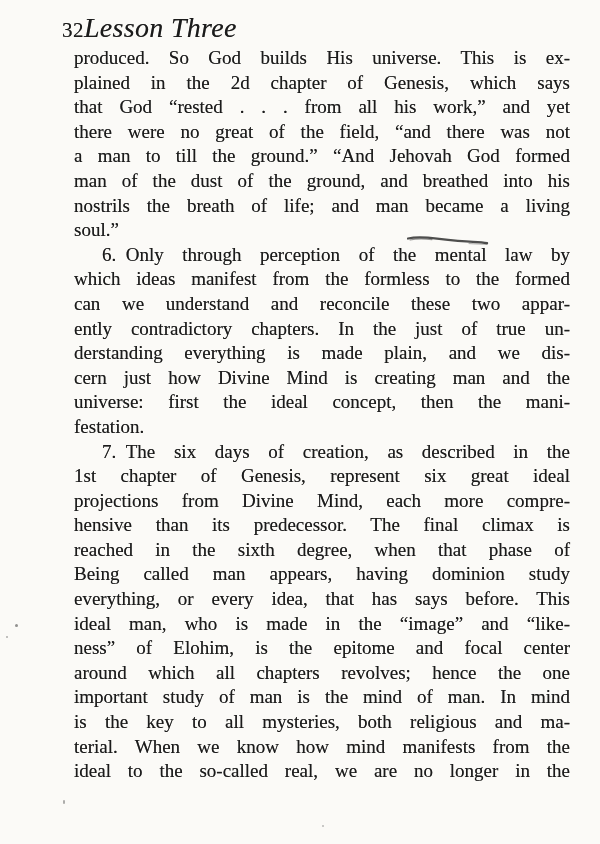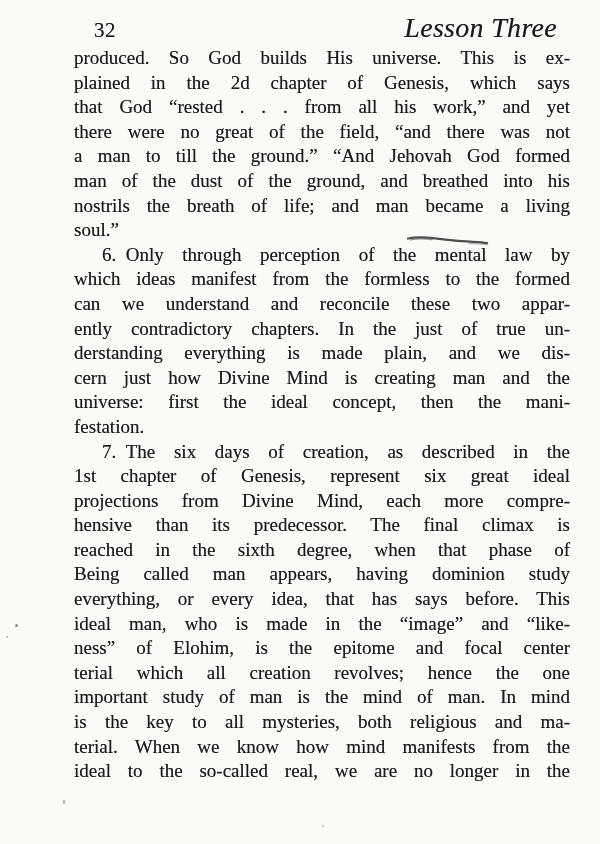--- a/index.html
+++ b/index.html
@@ -16,23 +16,22 @@
     background: #fbfaf7;
     overflow: hidden;
     color: #1b1b1b;
   }
   .running-head {
     position: absolute;
     left: 62px;
     right: 43px;
     top: 12px;
     display: flex;
-    justify-content: space-between;
+    justify-content: flex-start;
     align-items: baseline;
-    margin-left: 32px;
   }
   .pgnum {
     font-size: 21px;
     letter-spacing: 0.5px;
     text-shadow: 0 0 0.5px rgba(27,27,27,0.6);
   }
   .rtitle {
     font-size: 28px;
     font-style: italic;
     font-weight: 400;
@@ -104,21 +103,21 @@
       <div class="line end">festation.</div>
       <div class="line indent">7. The six days of creation, as described in the</div>
       <div class="line">1st chapter of Genesis, represent six great ideal</div>
       <div class="line">projections from Divine Mind, each more compre-</div>
       <div class="line">hensive than its predecessor. The final climax is</div>
       <div class="line">reached in the sixth degree, when that phase of</div>
       <div class="line">Being called man appears, having dominion study</div>
       <div class="line">everything, or every idea, that has says before. This</div>
       <div class="line">ideal man, who is made in the “image” and “like-</div>
       <div class="line">ness” of Elohim, is the epitome and focal center</div>
-      <div class="line">terial which all creation revolves; hence the one</div>
+      <div class="line">around which all chapters revolves; hence the one</div>
       <div class="line">important study of man is the mind of man. In mind</div>
       <div class="line">is the key to all mysteries, both religious and ma-</div>
       <div class="line">terial. When we know how mind manifests from the</div>
       <div class="line">ideal to the so-called real, we are no longer in the</div>
     </main>
 
   <svg class="pencil-underline" viewBox="0 0 82 14" aria-hidden="true">
     <path d="M1,4.5 C 9,2.8 18,3.2 30,4.6 C 44,6.2 56,7.4 66,7.8 C 72,8 77,8.4 80,9.2" fill="none" stroke="#2f2f2f" stroke-width="2.3" stroke-linecap="round" opacity="0.85"></path>
     <path d="M3,6 C 10,4.4 17,4.6 25,5.6" fill="none" stroke="#2f2f2f" stroke-width="1.1" stroke-linecap="round" opacity="0.5"></path>
     <path d="M62,9.6 C 69,10 75,10 80,10.4" fill="none" stroke="#2f2f2f" stroke-width="0.9" stroke-linecap="round" opacity="0.45"></path>

